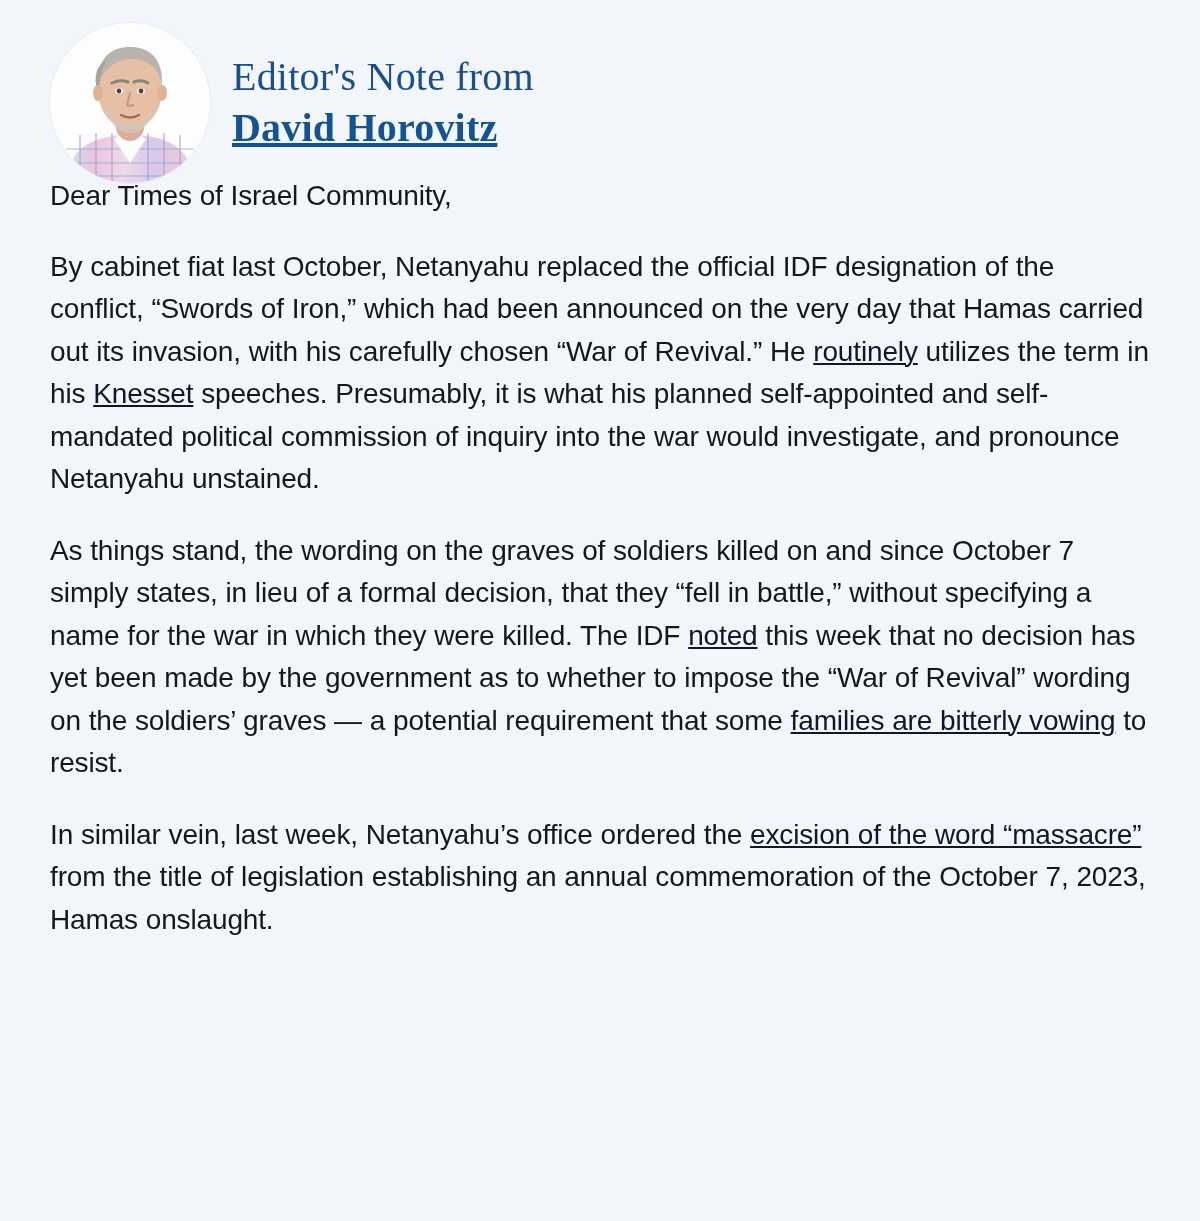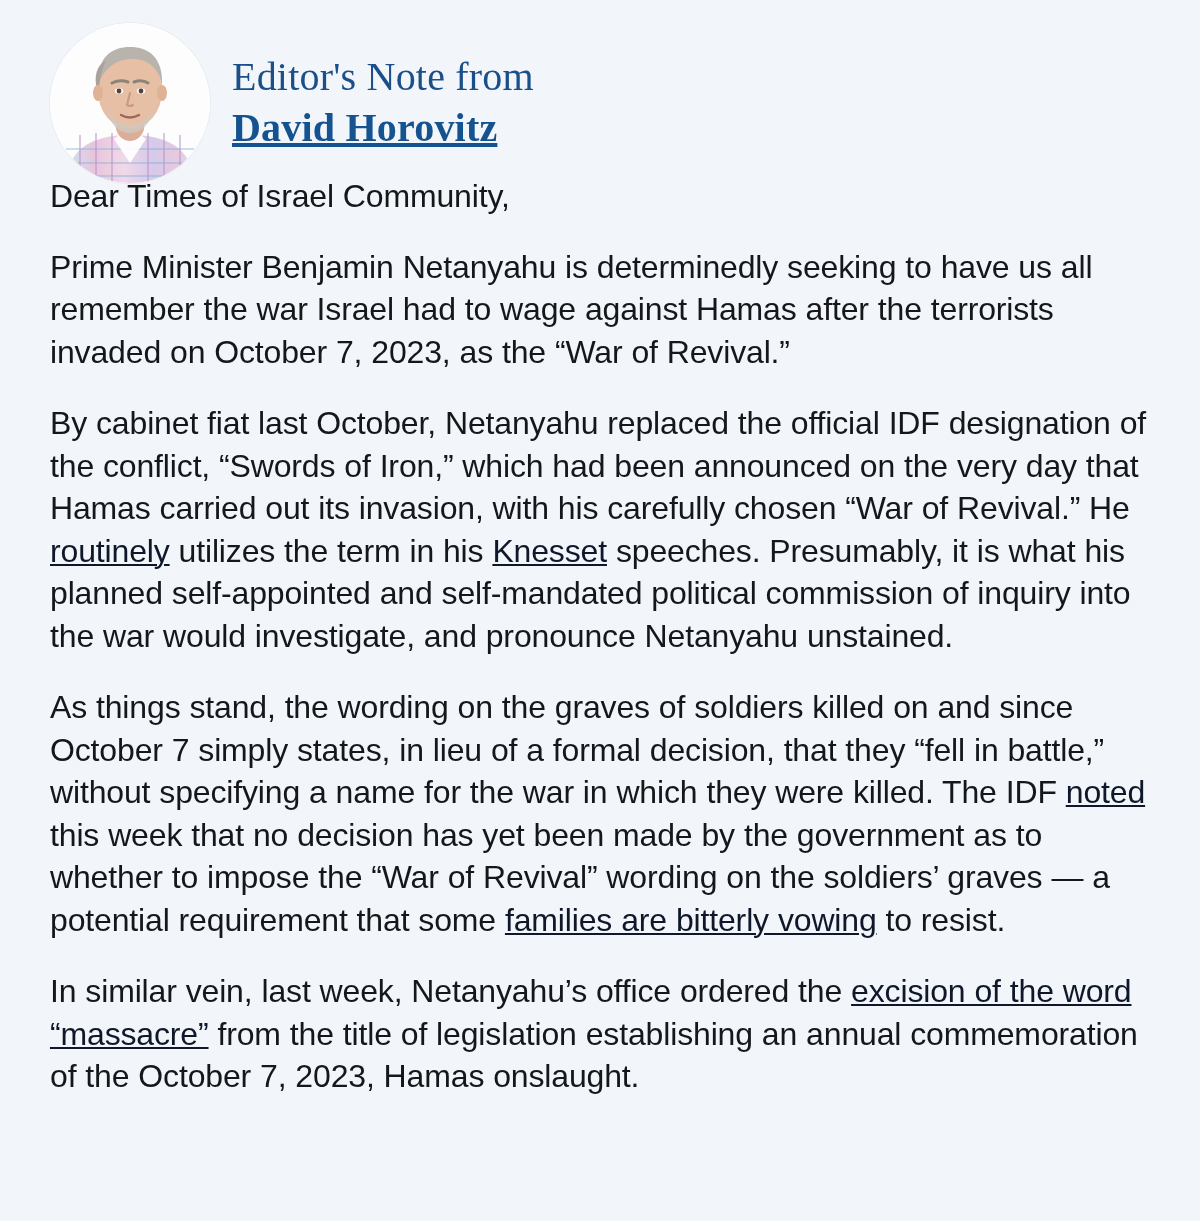--- a/index.html
+++ b/index.html
@@ -76,21 +76,21 @@
     text-decoration: underline;
   }
 
   
   .note-body {
     padding: 0 45px 0 50px;
   }
 
   .para {
     font-family: "Liberation Sans", sans-serif;
-    font-size: 32px;
+    font-size: 28px;
     line-height: 42.5px;
     color: #15171a;
     margin: 0 0 29px 0;
     letter-spacing: -0.15px;
     word-spacing: 0.2px;
   }
 
   .para.greeting {
     margin-bottom: 28px;
   }
@@ -178,21 +178,20 @@
     <div class="header-titles">
       <div class="title-line1">Editor's Note from</div>
       <div class="title-line2">David Horovitz</div>
     </div>
   </div>
 
   <div class="note-body">
 
     <p class="para greeting">Dear Times of Israel Community,</p>
 
-    <p class="para"><span>Prime Minister Benjamin Netanyahu is determinedly seeking to have us all remember the war Israel had to wage against Hamas after the terrorists invaded on October 7, 2023, as the “War of Revival.”</span></p>
 
     <p class="para"><span>By cabinet fiat last October, Netanyahu replaced the official IDF designation of the conflict, “Swords of Iron,” which had been announced on the very day that Hamas carried out its invasion, with his carefully chosen “War of Revival.” He </span><a class="inline-link" href="#">routinely</a><span> utilizes the term in his </span><a class="inline-link" href="#">Knesset</a><span> speeches. Presumably, it is what his planned self-appointed and self-mandated political commission of inquiry into the war would investigate, and pronounce Netanyahu unstained.</span></p>
 
     <p class="para"><span>As things stand, the wording on the graves of soldiers killed on and since October 7 simply states, in lieu of a formal decision, that they “fell in battle,” without specifying a name for the war in which they were killed. The IDF </span><a class="inline-link" href="#">noted</a><span> this week that no decision has yet been made by the government as to whether to impose the “War of Revival” wording on the soldiers’ graves — a potential requirement that some </span><a class="inline-link" href="#">families are bitterly vowing</a><span> to resist.</span></p>
 
     <p class="para last"><span>In similar vein, last week, Netanyahu’s office ordered the </span><a class="inline-link" href="#">excision of the word “massacre”</a><span> from the title of legislation establishing an annual commemoration of the October 7, 2023, Hamas onslaught.</span></p>
 
   </div>
 </div>
 

